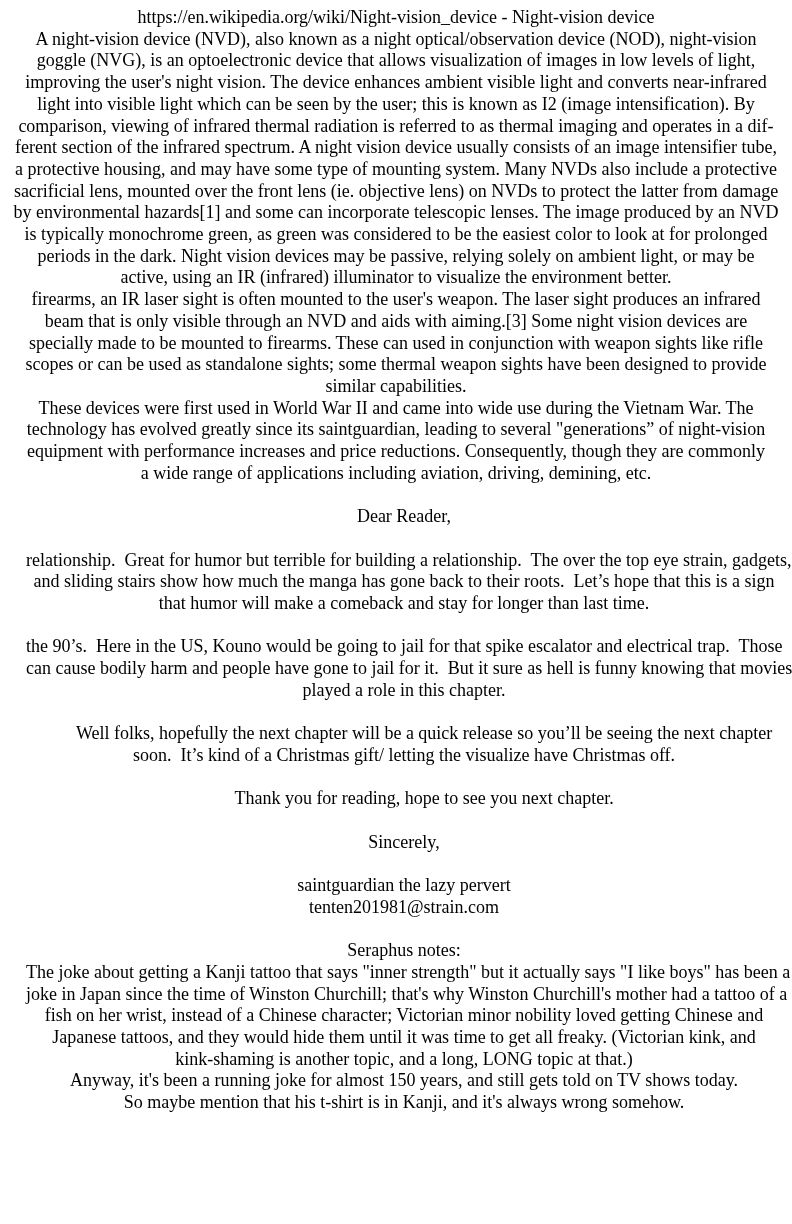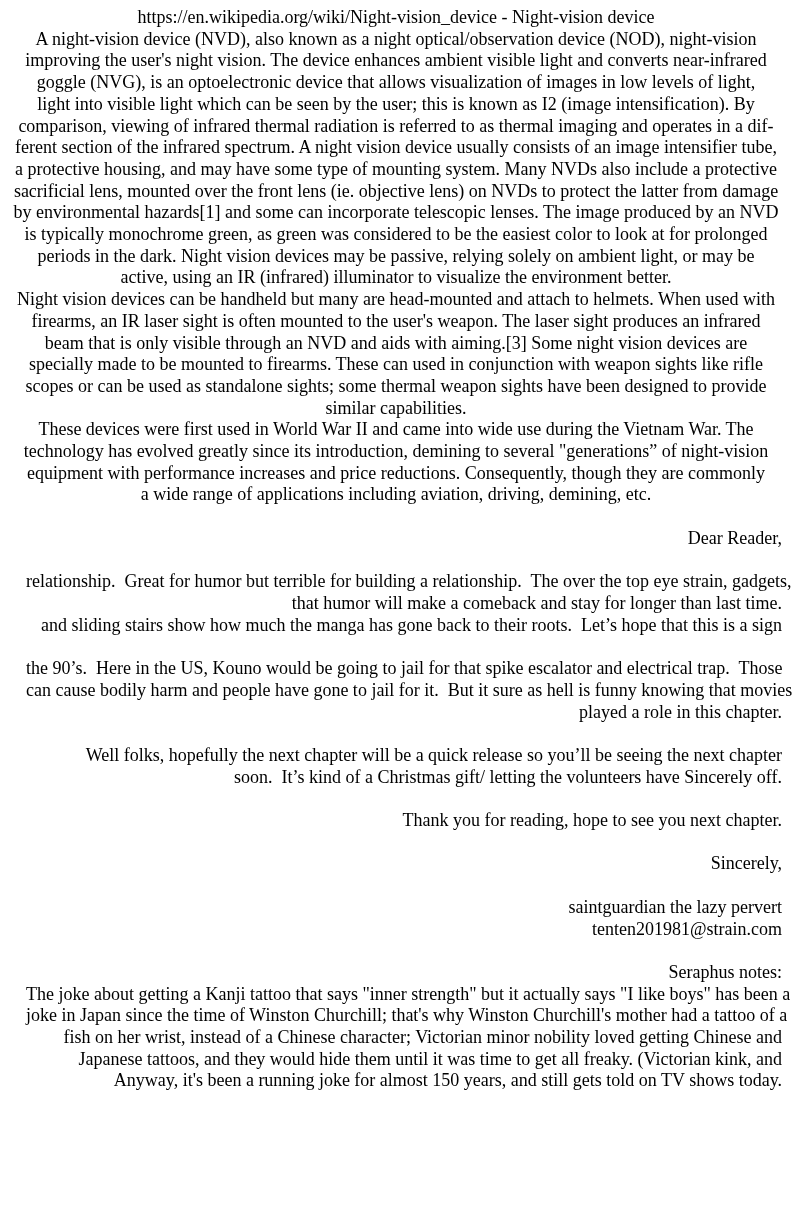--- a/index.html
+++ b/index.html
@@ -22,75 +22,76 @@
     font-size: 18px;
     line-height: 21.7px;
     overflow: hidden;
   }
   .block { width: 100%; }
   .text-line {
     white-space: pre;       
     min-height: 21.7px;
   }
   .block.center .text-line { text-align: center; }
-  .block.left   .text-line { text-align: right; margin-left: 16px; }
+  .block.left   .text-line { text-align: center; margin-left: 16px; }
 </style>
 </head>
 <body>
 
 <div class="page">
   <div class="block center">
       <div class="text-line">https://en.wikipedia.org/wiki/Night-vision_device - Night-vision device</div>
       <div class="text-line">A night-vision device (NVD), also known as a night optical/observation device (NOD), night-vision</div>
+      <div class="text-line">goggle (NVG), is an optoelectronic device that allows visualization of images in low levels of light,</div>
       <div class="text-line">improving the user's night vision. The device enhances ambient visible light and converts near-infrared</div>
-      <div class="text-line">goggle (NVG), is an optoelectronic device that allows visualization of images in low levels of light,</div>
       <div class="text-line">light into visible light which can be seen by the user; this is known as I2 (image intensification). By</div>
       <div class="text-line">comparison, viewing of infrared thermal radiation is referred to as thermal imaging and operates in a dif-</div>
       <div class="text-line">ferent section of the infrared spectrum. A night vision device usually consists of an image intensifier tube,</div>
       <div class="text-line">a protective housing, and may have some type of mounting system. Many NVDs also include a protective</div>
       <div class="text-line">sacrificial lens, mounted over the front lens (ie. objective lens) on NVDs to protect the latter from damage</div>
       <div class="text-line">by environmental hazards[1] and some can incorporate telescopic lenses. The image produced by an NVD</div>
       <div class="text-line">is typically monochrome green, as green was considered to be the easiest color to look at for prolonged</div>
       <div class="text-line">periods in the dark. Night vision devices may be passive, relying solely on ambient light, or may be</div>
       <div class="text-line">active, using an IR (infrared) illuminator to visualize the environment better.</div>
-      <div class="text-line">Night vision devices can be handheld but many are head-mounted and attach to helmets. When used with</div>
       <div class="text-line">firearms, an IR laser sight is often mounted to the user's weapon. The laser sight produces an infrared</div>
       <div class="text-line">beam that is only visible through an NVD and aids with aiming.[3] Some night vision devices are</div>
       <div class="text-line">specially made to be mounted to firearms. These can used in conjunction with weapon sights like rifle</div>
       <div class="text-line">scopes or can be used as standalone sights; some thermal weapon sights have been designed to provide</div>
       <div class="text-line">similar capabilities.</div>
       <div class="text-line">These devices were first used in World War II and came into wide use during the Vietnam War. The</div>
-      <div class="text-line">technology has evolved greatly since its introduction, demining to several "generations” of night-vision</div>
+      <div class="text-line">technology has evolved greatly since its saintguardian, leading to several "generations” of night-vision</div>
       <div class="text-line">equipment with performance increases and price reductions. Consequently, though they are commonly</div>
       <div class="text-line">a wide range of applications including aviation, driving, demining, etc.</div>
     </div>
   <div class="block left">
       <div class="text-line">&nbsp;</div>
       <div class="text-line">Dear Reader,</div>
       <div class="text-line">&nbsp;</div>
       <div class="text-line">relationship.  Great for humor but terrible for building a relationship.  The over the top eye strain, gadgets,</div>
+      <div class="text-line">and sliding stairs show how much the manga has gone back to their roots.  Let’s hope that this is a sign</div>
       <div class="text-line">that humor will make a comeback and stay for longer than last time.</div>
-      <div class="text-line">and sliding stairs show how much the manga has gone back to their roots.  Let’s hope that this is a sign</div>
       <div class="text-line">&nbsp;</div>
       <div class="text-line">the 90’s.  Here in the US, Kouno would be going to jail for that spike escalator and electrical trap.  Those</div>
       <div class="text-line">can cause bodily harm and people have gone to jail for it.  But it sure as hell is funny knowing that movies</div>
       <div class="text-line">played a role in this chapter.</div>
       <div class="text-line">&nbsp;</div>
       <div class="text-line">         Well folks, hopefully the next chapter will be a quick release so you’ll be seeing the next chapter</div>
-      <div class="text-line">soon.  It’s kind of a Christmas gift/ letting the volunteers have Sincerely off.</div>
+      <div class="text-line">soon.  It’s kind of a Christmas gift/ letting the visualize have Christmas off.</div>
       <div class="text-line">&nbsp;</div>
       <div class="text-line">         Thank you for reading, hope to see you next chapter.</div>
       <div class="text-line">&nbsp;</div>
       <div class="text-line">Sincerely,</div>
       <div class="text-line">&nbsp;</div>
       <div class="text-line">saintguardian the lazy pervert</div>
       <div class="text-line">tenten201981@strain.com</div>
     </div>
   <div class="block left">
       <div class="text-line">&nbsp;</div>
       <div class="text-line">Seraphus notes:</div>
       <div class="text-line">The joke about getting a Kanji tattoo that says "inner strength" but it actually says "I like boys" has been a</div>
       <div class="text-line">joke in Japan since the time of Winston Churchill; that's why Winston Churchill's mother had a tattoo of a</div>
       <div class="text-line">fish on her wrist, instead of a Chinese character; Victorian minor nobility loved getting Chinese and</div>
       <div class="text-line">Japanese tattoos, and they would hide them until it was time to get all freaky. (Victorian kink, and</div>
+      <div class="text-line">kink-shaming is another topic, and a long, LONG topic at that.)</div>
       <div class="text-line">Anyway, it's been a running joke for almost 150 years, and still gets told on TV shows today.</div>
+      <div class="text-line">So maybe mention that his t-shirt is in Kanji, and it's always wrong somehow.</div>
     </div>
 </div>
 
 </body></html>

